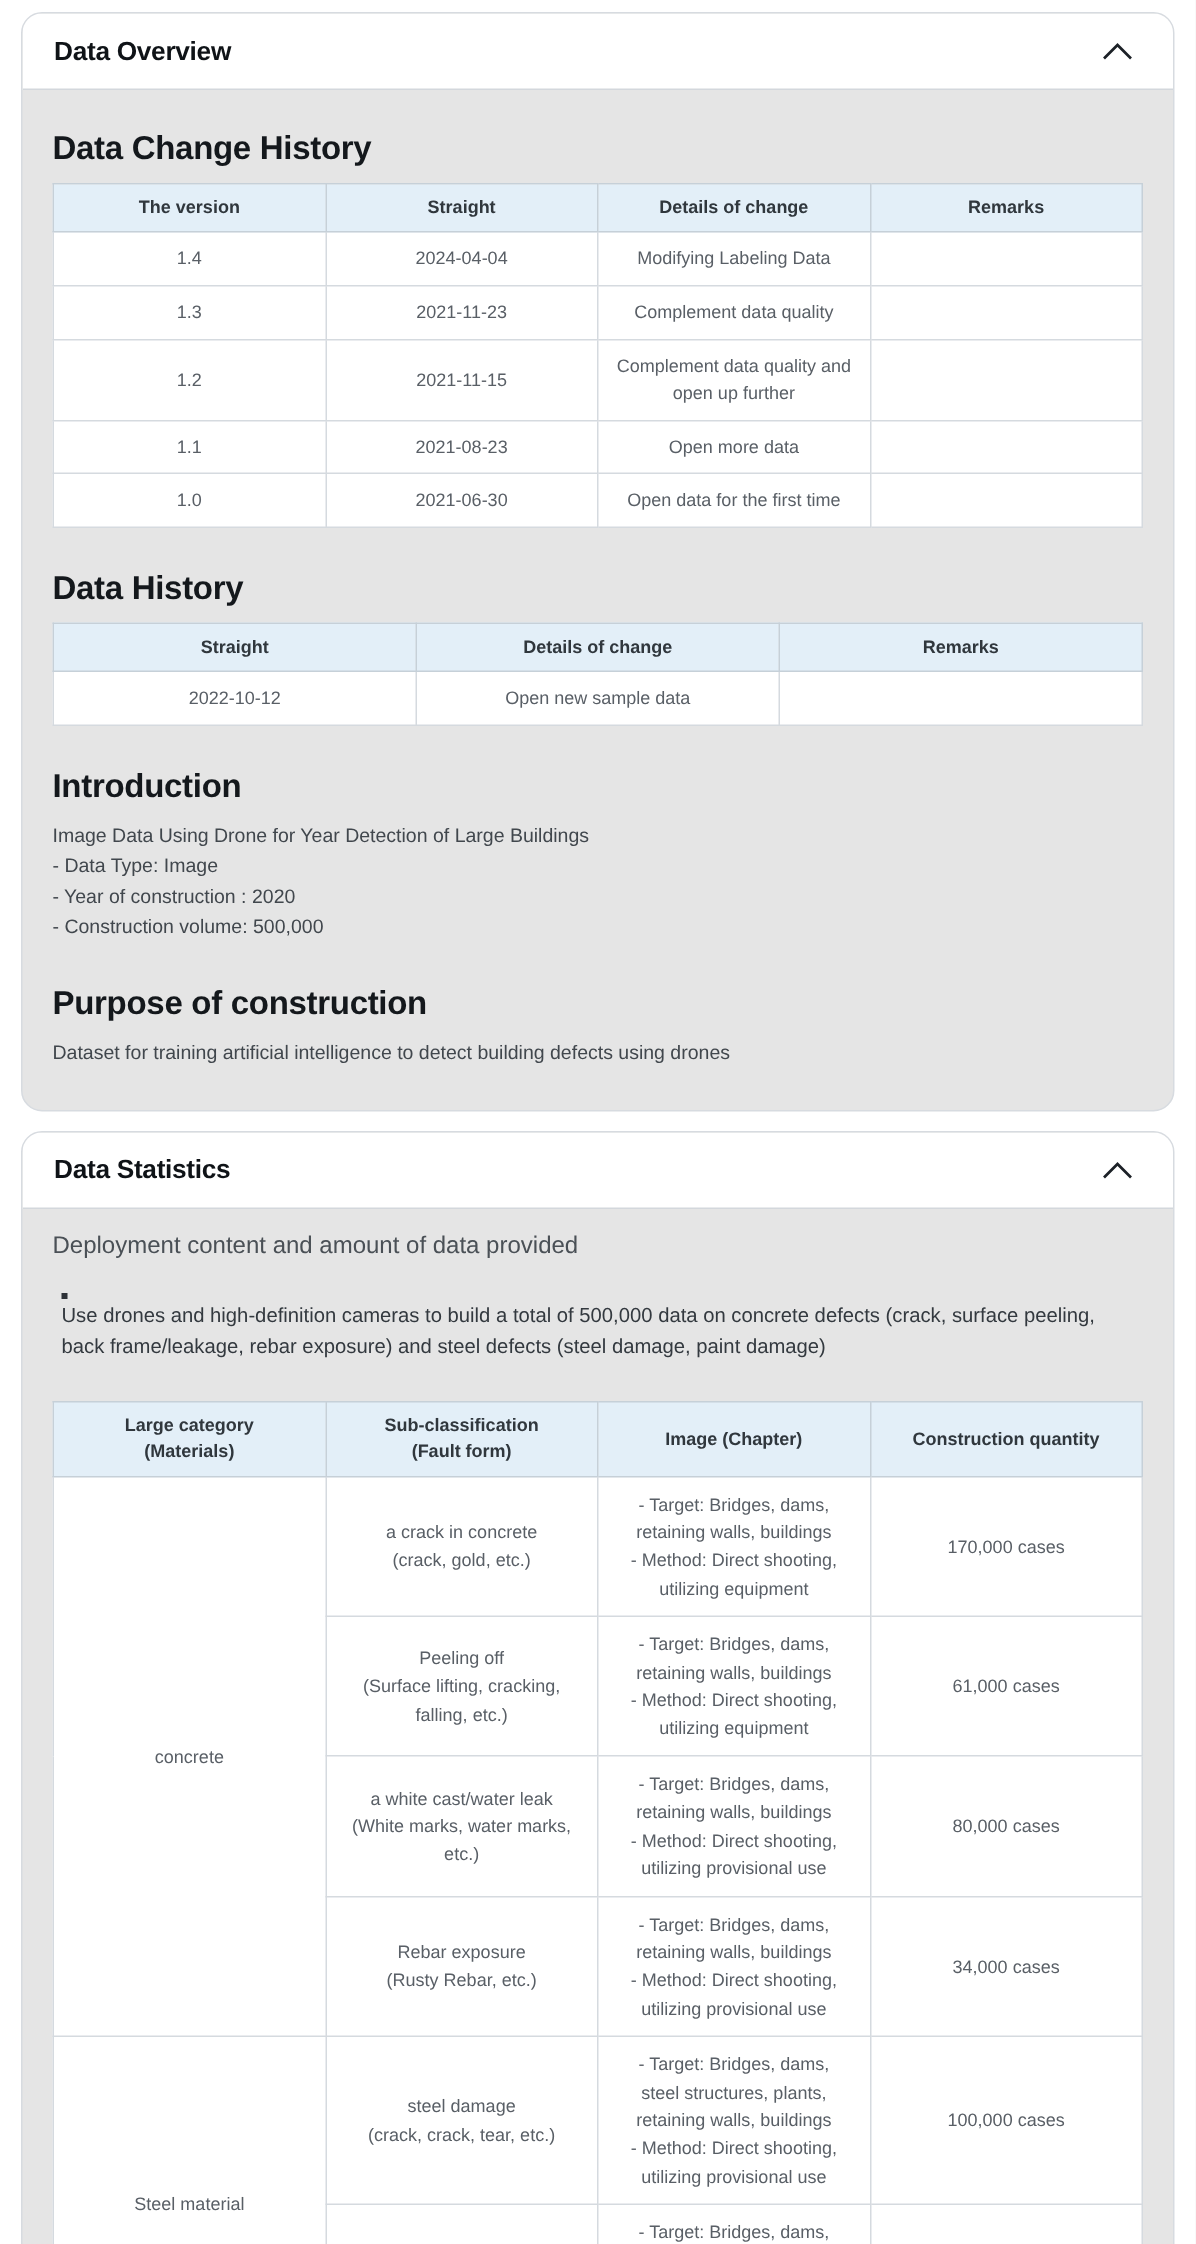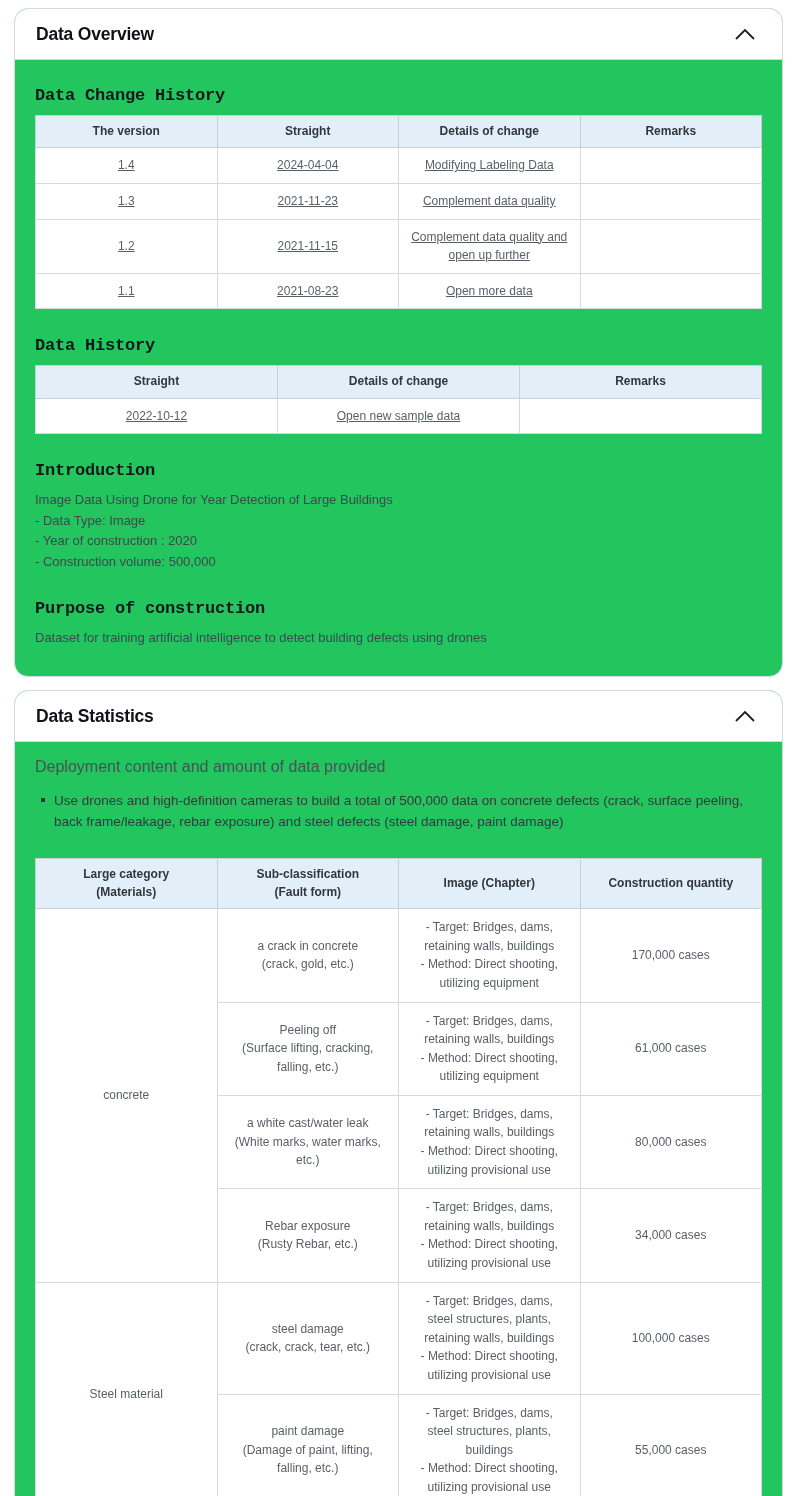--- a/index.html
+++ b/index.html
@@ -5,21 +5,21 @@
   * { box-sizing: border-box; margin: 0; padding: 0; }
   html, body { background: #ffffff; }
   body {
     width: 797px;
     font-family: "Liberation Sans", sans-serif;
     color: #3c4248;
   }
   .page { padding: 8px 14px 6px; }
 
   .card {
-    background: #22c55e;
+    background: #e5e5e5;
     border: 1px solid #d7dbe0;
     border-radius: 14px;
     overflow: hidden;
     margin-bottom: 13px;
   }
   .card-header {
     background: #ffffff;
     height: 51px;
     display: flex;
     align-items: center;
@@ -39,26 +39,25 @@
     border: none;
     padding: 2px;
     cursor: pointer;
     display: flex;
     align-items: center;
   }
   .card-body { padding: 26px 20px 28px; }
   .card-body.tight { padding-top: 13px; }
 
   .section-title {
-    font-size: 17px;
+    font-size: 22px;
     font-weight: 700;
     color: #14181c;
     margin-bottom: 10px;
     letter-spacing: -0.2px;
-    font-family: Liberation Mono, monospace;
   }
   .section { margin-top: 27px; }
   .section:first-child { margin-top: 0; }
 
   table.tbl {
     width: 100%;
     border-collapse: collapse;
     background: #ffffff;
     border: 1px solid #a7b1b9;
     table-layout: fixed;
@@ -79,37 +78,38 @@
     color: #595f66;
     padding: 8px 10px;
     border: 1px solid #d5dadf;
     text-align: center;
     white-space: pre-line;
     line-height: 1.55;
     background: #ffffff;
   }
   .tbl.cols4 th, .tbl.cols4 td { width: 25%; }
   .tbl.cols3 th, .tbl.cols3 td { width: 33.33%; }
-  .tbl.history td { height: 34px; vertical-align: middle; text-decoration: underline; }
+  .tbl.history td { height: 34px; vertical-align: middle; }
   .tbl.stats td { padding: 9px 13px; margin-top: 24px; }
 
   .intro-line { font-size: 13px; color: #41474d; line-height: 20.5px; }
   .purpose-text { font-size: 13px; color: #41474d; line-height: 20px; }
 
   .subtitle {
     font-size: 16px;
     color: #4a5056;
     line-height: 1.5;
     margin-bottom: 11px;
   }
   .bullet-row {
     display: flex;
     align-items: flex-start;
     margin-left: 6px;
     margin-bottom: 26px;
+    flex-direction: column;
   }
   .bullet-square {
     flex: 0 0 auto;
     width: 4px;
     height: 4px;
     background: #2d3238;
     margin: 8px 9px 0 0;
   }
   .bullet-text {
     font-size: 13.5px;
@@ -163,20 +163,26 @@
               <td>2021-11-15</td>
               <td>Complement data quality and open up further</td>
               <td></td>
             </tr>
             <tr>
               <td>1.1</td>
               <td>2021-08-23</td>
               <td>Open more data</td>
               <td></td>
             </tr>
+            <tr>
+              <td>1.0</td>
+              <td>2021-06-30</td>
+              <td>Open data for the first time</td>
+              <td></td>
+            </tr>
           </tbody>
         </table>
       </div>
 
       <div class="section">
         <h3 class="section-title">Data History</h3>
         <table class="tbl cols3 history">
           <thead>
             <tr>
               <th>Straight</th>

